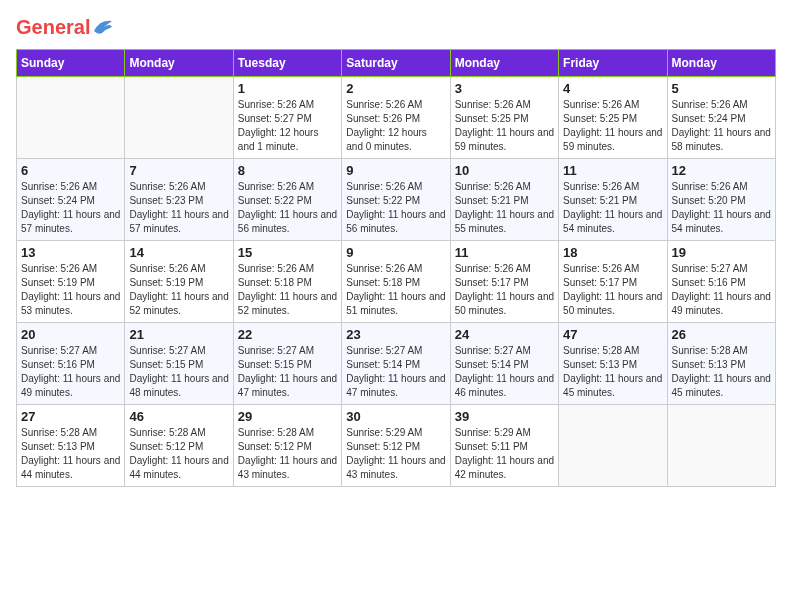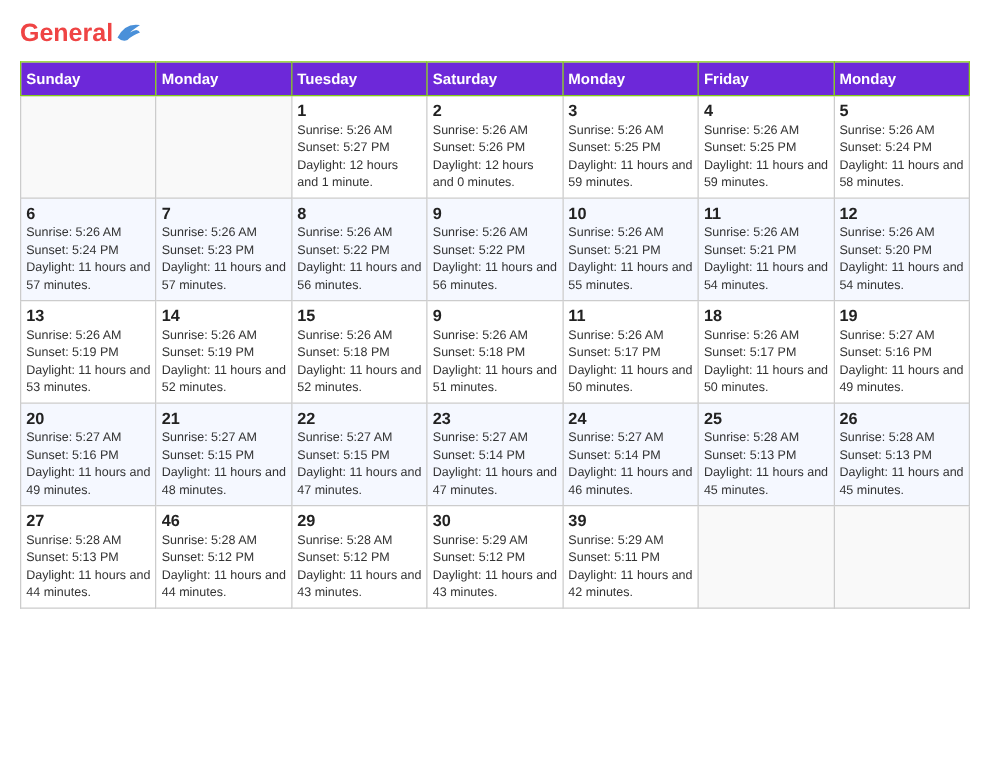--- a/index.html
+++ b/index.html
@@ -213,21 +213,21 @@
         </td>
         <td>
           <span class="day-num">23</span>
           <div class="day-info">Sunrise: 5:27 AM<br>Sunset: 5:14 PM<br>Daylight: 11 hours and 47 minutes.</div>
         </td>
         <td>
           <span class="day-num">24</span>
           <div class="day-info">Sunrise: 5:27 AM<br>Sunset: 5:14 PM<br>Daylight: 11 hours and 46 minutes.</div>
         </td>
         <td>
-          <span class="day-num">25</span>
+          <span class="day-num">47</span>
           <div class="day-info">Sunrise: 5:28 AM<br>Sunset: 5:13 PM<br>Daylight: 11 hours and 45 minutes.</div>
         </td>
         <td>
           <span class="day-num">26</span>
           <div class="day-info">Sunrise: 5:28 AM<br>Sunset: 5:13 PM<br>Daylight: 11 hours and 45 minutes.</div>
         </td>
       </tr>
       <tr>
         <td>
           <span class="day-num">27</span>

